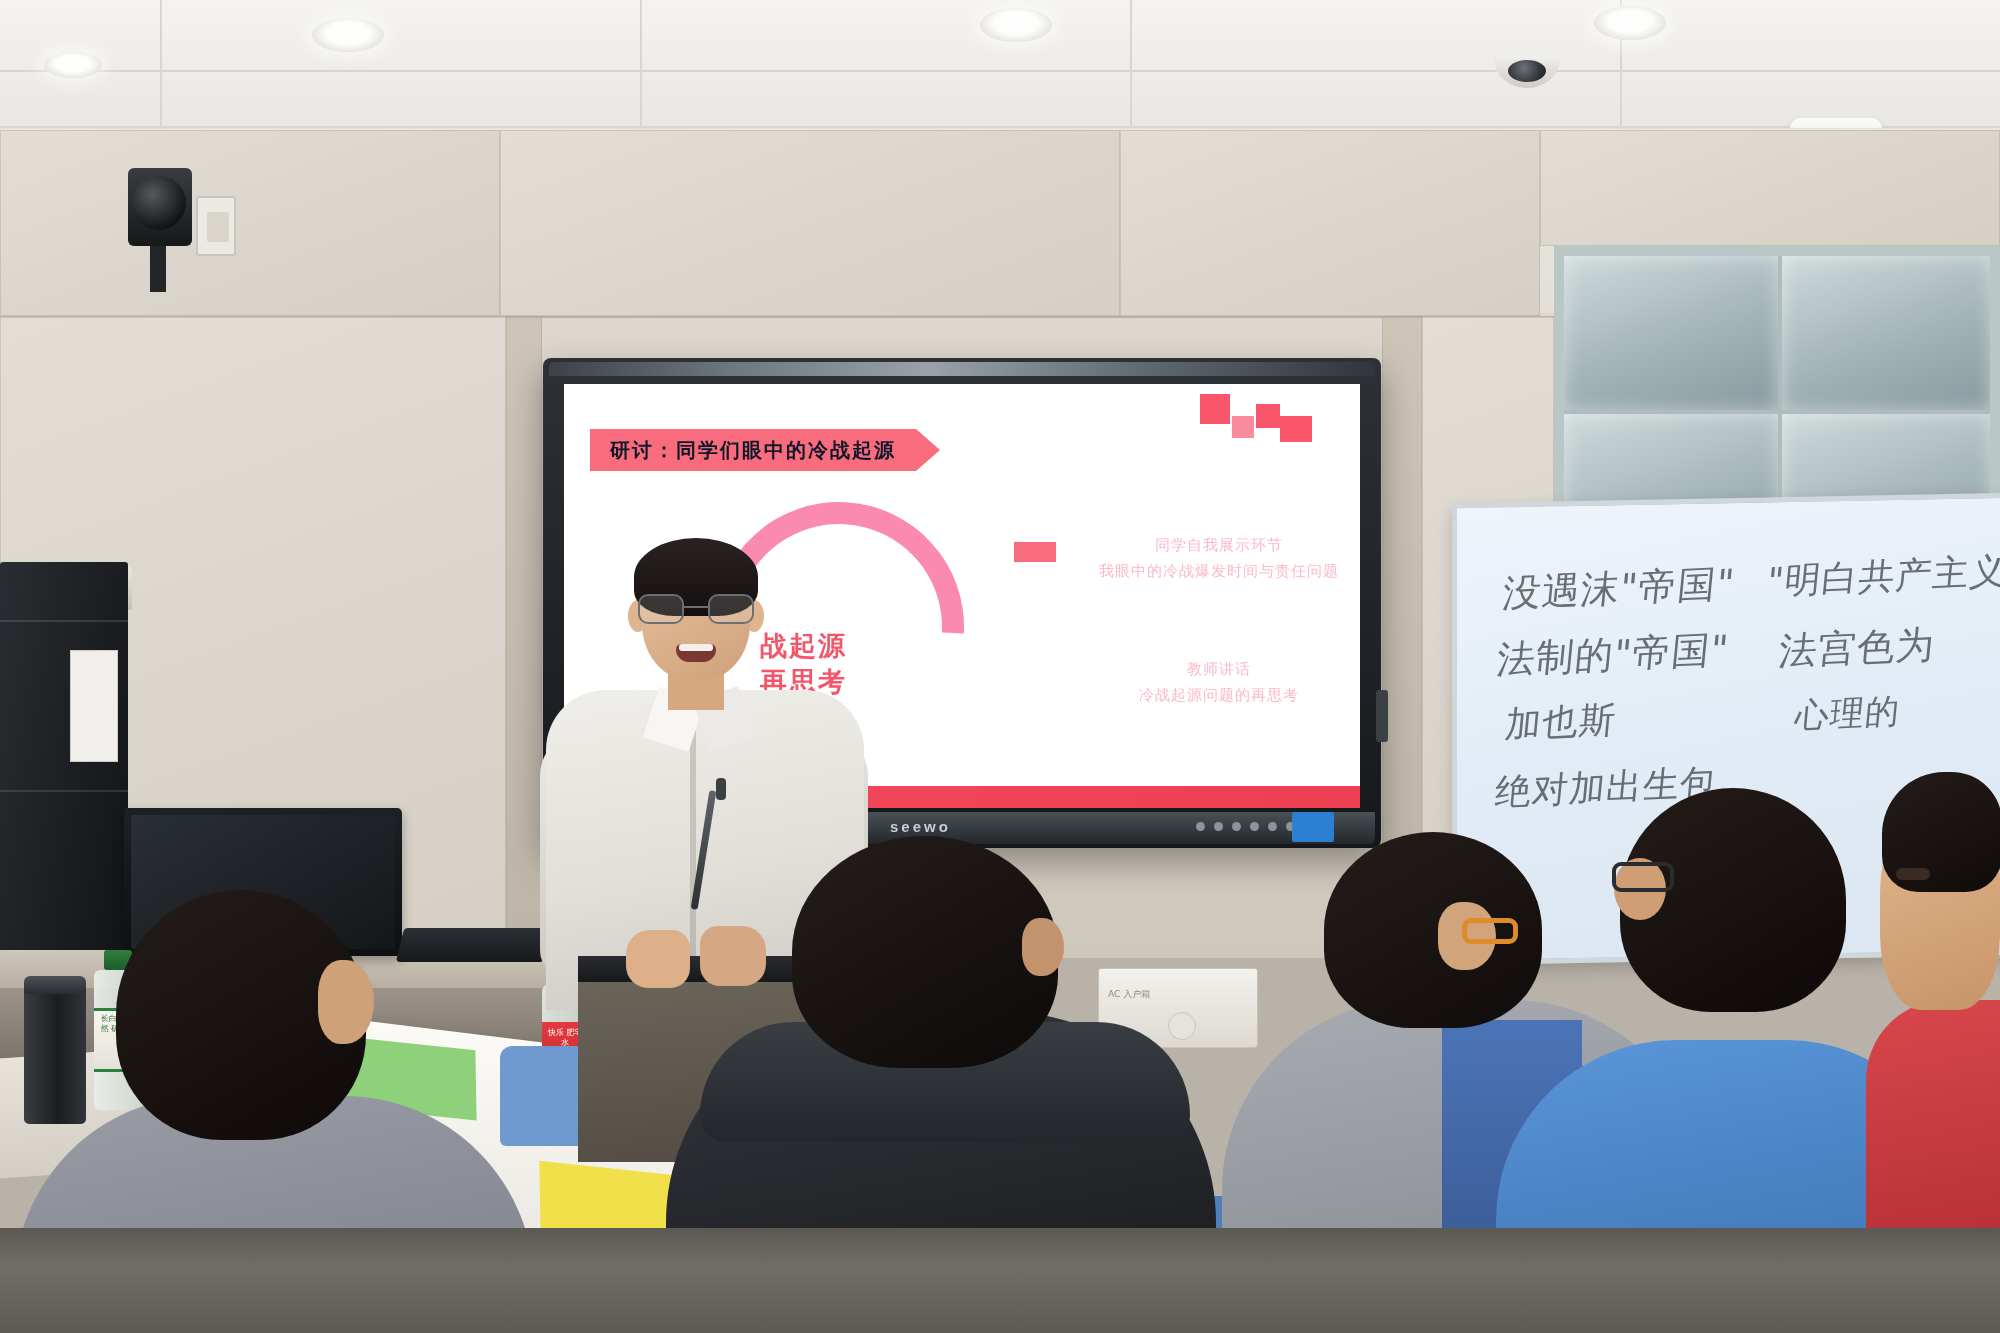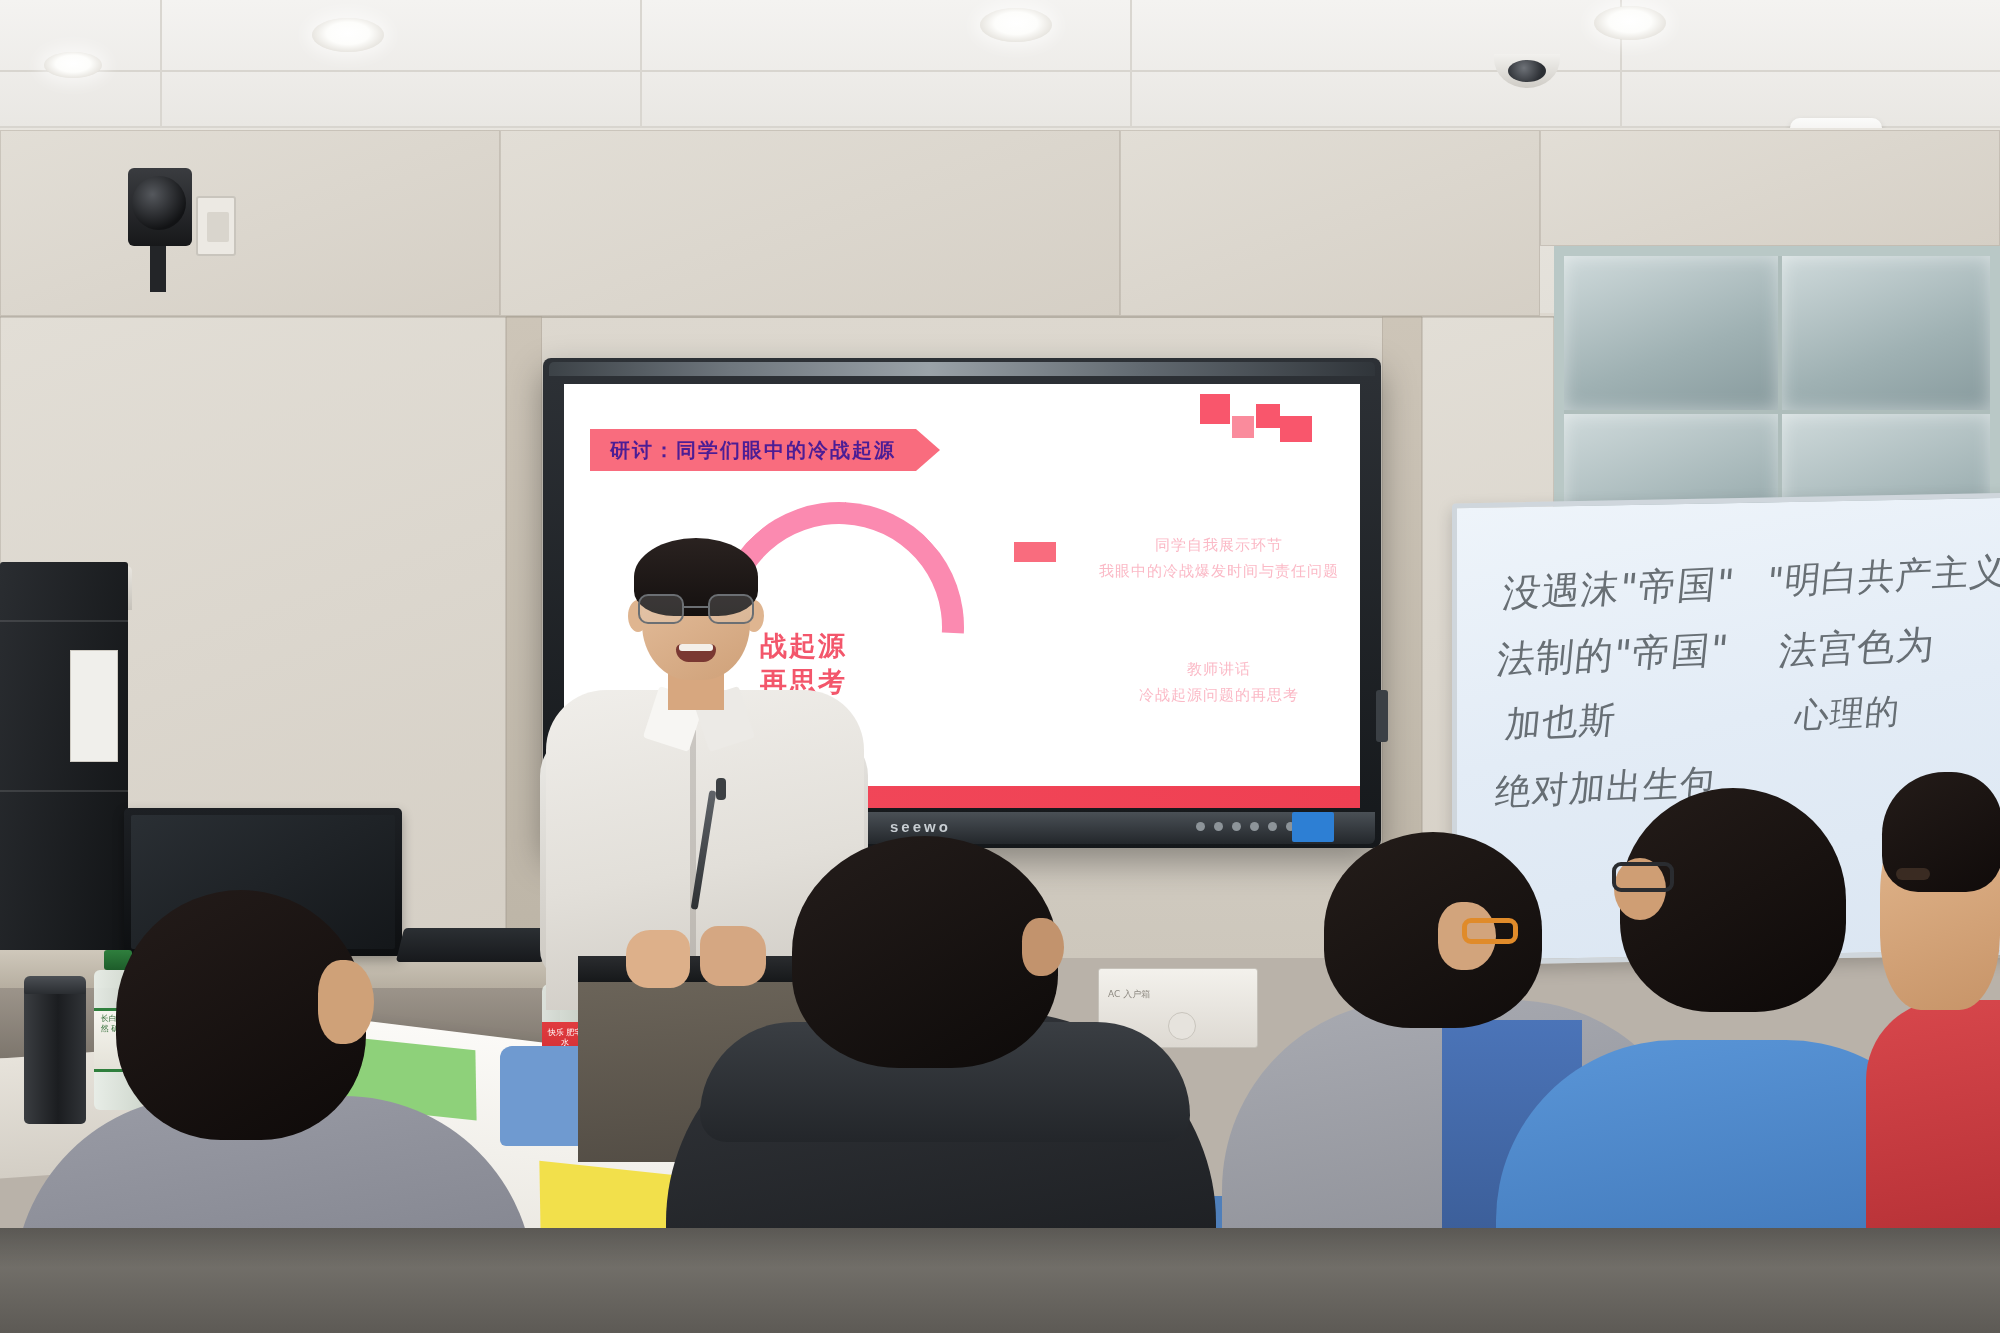--- a/index.html
+++ b/index.html
@@ -84,21 +84,21 @@
          background:#2d7fd4; border-radius:2px; }
   .ifp-sidebtn { position:absolute; left:1376px; top:690px; width:12px; height:52px;
          background:#3b4045; border-radius:3px; }
 
   
   .slide { position:absolute; inset:0; background:#fff; }
   .slide-bottombar { position:absolute; left:0; bottom:0; width:100%; height:22px;
          background:linear-gradient(90deg,#f24a5c,#ef3f52); }
   .banner { position:absolute; left:26px; top:45px; height:42px; padding:0 20px;
          background:#f96c7e; display:flex; align-items:center;
-         color:#4c1d95; font-size:20px; font-weight:700; letter-spacing:2px;
+         color:#0f172a; font-size:20px; font-weight:700; letter-spacing:2px;
          font-family:"DejaVu Sans", sans-serif; }
   .banner:after { content:""; position:absolute; right:-24px; top:0; width:0; height:0;
          border-top:21px solid transparent; border-bottom:21px solid transparent;
          border-left:24px solid #f96c7e; }
   .deco-sq { position:absolute; background:#f9566c; }
   .arc { position:absolute; left:150px; top:118px; width:250px; height:250px;
          border:22px solid #fb8ab0; border-radius:50%;
          border-right-color:transparent; border-bottom-color:transparent;
          transform:rotate(48deg); }
   .slide-headline { position:absolute; left:196px; top:244px;

